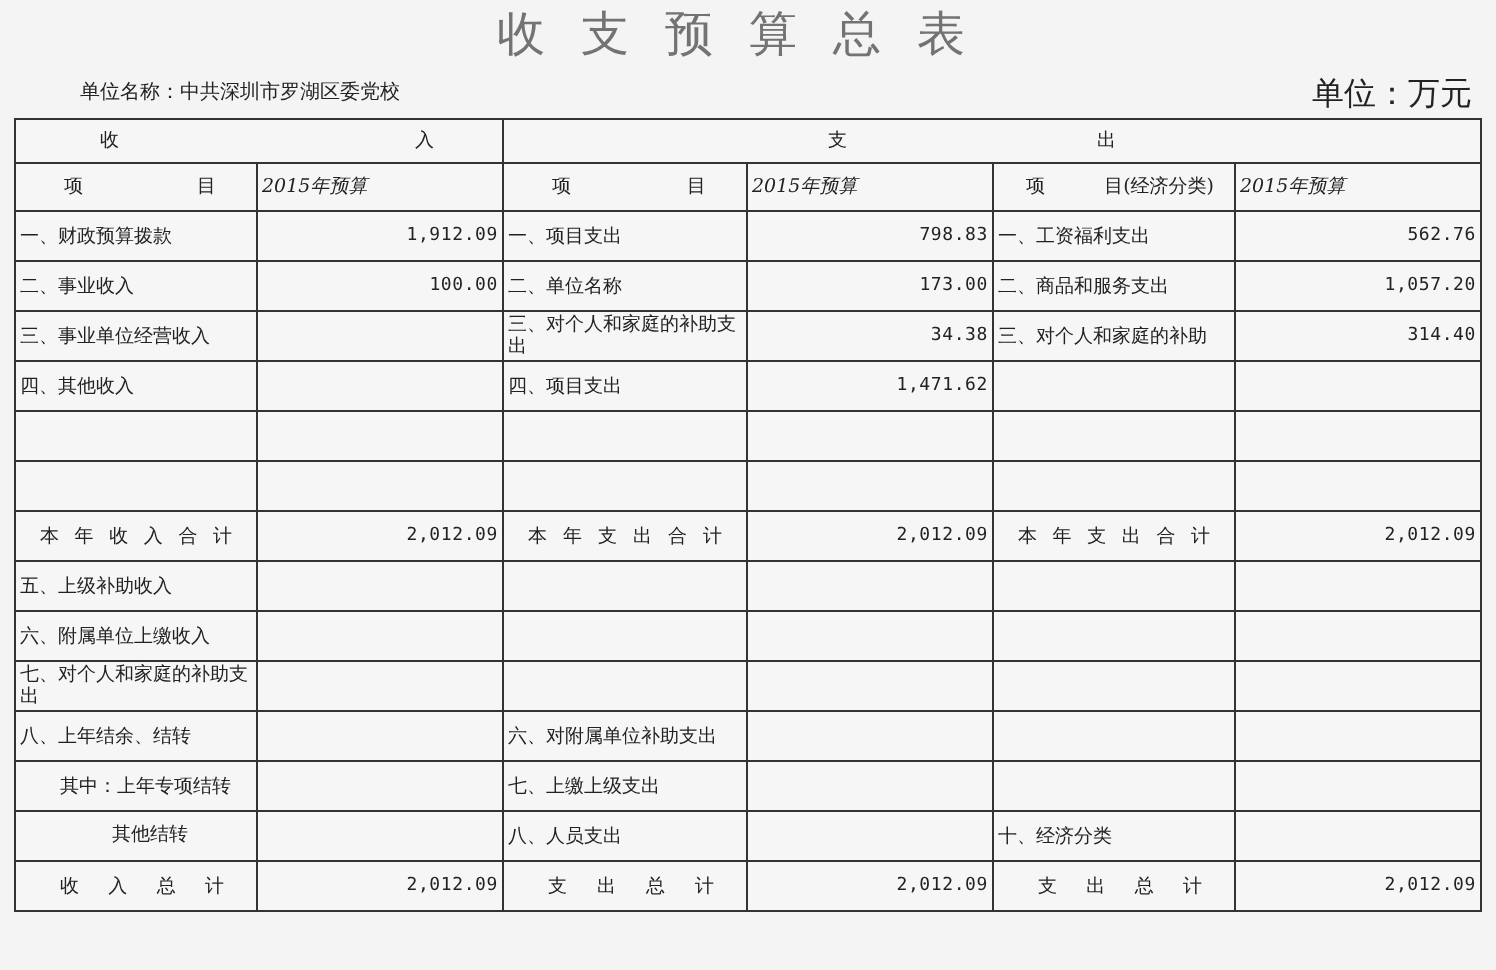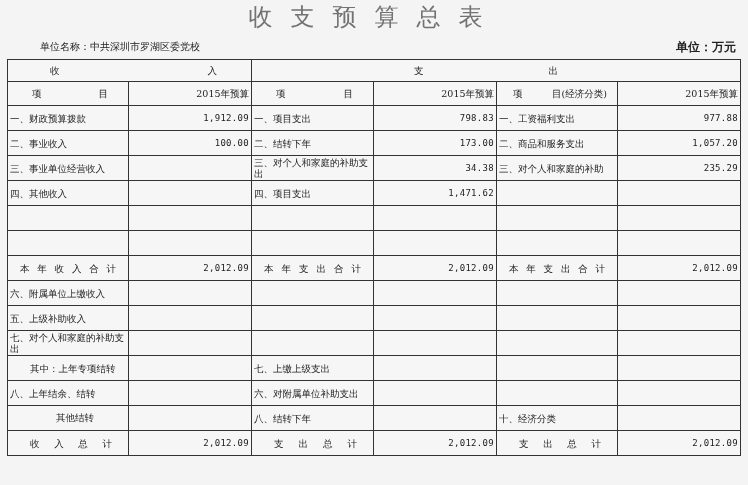--- a/index.html
+++ b/index.html
@@ -9,39 +9,39 @@
     font-family:"DejaVu Serif","Liberation Serif",serif;
     color:#222;
     position:relative;
   }
   .title {
     position:absolute; left:0; top:0; width:748px; height:40px;
     text-align:center; font-size:24px; letter-spacing:18px; line-height:34px;
     color:#737373; font-family:"DejaVu Serif",serif; padding-left:1px; box-sizing:border-box;
   }
   .unit-name { position:absolute; left:8px; top:40px; font-size:10px; line-height:14px;margin-left:32px; }
-  .unit { position:absolute; right:12px; top:40px; font-size:12px; line-height:14px;font-weight:bold; }
+  .unit { position:absolute; right:12px; top:40px; font-size:16px; line-height:14px; }
   table {
     position:absolute; left:7px; top:59px;
     border-collapse:collapse; table-layout:fixed;
     width:733px;
     font-size:9.5px;
   }
   td {
     border:1px solid #333;
     height:24px; padding:0 2px;
     line-height:11px;
     vertical-align:middle;
     background:#f6f6f6;
     overflow:hidden;
   }
   tr.hdr1 td { height:21px; }
   tr.hdr2 td { height:23px; }
   .num { text-align:right; font-family:"DejaVu Sans Mono","Liberation Mono",monospace; font-size:9px; letter-spacing:0.3px;margin-left:14px; }
-  .center { text-align:right; }
+  .center { text-align:left;font-style:italic; }
   .spread { display:flex; justify-content:space-between; padding:0 10px; }
   .indent1 { padding-left:22px; }
   .indent2 { padding-left:48px;font-family:Liberation Serif, serif; }
 </style>
 </head>
 <body>
 
 <div class="title">收支预算总表</div>
 <div class="unit-name">单位名称：中共深圳市罗湖区委党校</div>
 <div class="unit">单位：万元</div>
@@ -95,37 +95,37 @@
   </tr>
 
   </tbody>
     <tbody id="rows1">
       <tr>
         <td>一、财政预算拨款</td>
         <td class="num">1,912.09</td>
         <td>一、项目支出</td>
         <td class="num">798.83</td>
         <td>一、工资福利支出</td>
-        <td class="num">977.88</td>
+        <td class="num">562.76</td>
       </tr>
       <tr>
         <td>二、事业收入</td>
         <td class="num">100.00</td>
-        <td>二、结转下年</td>
+        <td>二、单位名称</td>
         <td class="num">173.00</td>
         <td>二、商品和服务支出</td>
         <td class="num">1,057.20</td>
       </tr>
       <tr>
         <td>三、事业单位经营收入</td>
         <td class="num"></td>
         <td>三、对个人和家庭的补助支出</td>
         <td class="num">34.38</td>
         <td>三、对个人和家庭的补助</td>
-        <td class="num">235.29</td>
+        <td class="num">314.40</td>
       </tr>
       <tr>
         <td>四、其他收入</td>
         <td class="num"></td>
         <td>四、项目支出</td>
         <td class="num">1,471.62</td>
         <td></td>
         <td class="num"></td>
       </tr>
       <tr>
@@ -179,63 +179,63 @@
             <span>合</span>
             <span>计</span>
           </div>
         </td>
     <td class="num">2,012.09</td>
   </tr>
 
   </tbody>
     <tbody id="rows2">
       <tr>
+        <td>五、上级补助收入</td>
+        <td class="num"></td>
+        <td></td>
+        <td class="num"></td>
+        <td></td>
+        <td class="num"></td>
+      </tr>
+      <tr>
         <td>六、附属单位上缴收入</td>
         <td class="num"></td>
         <td></td>
         <td class="num"></td>
         <td></td>
         <td class="num"></td>
       </tr>
       <tr>
-        <td>五、上级补助收入</td>
-        <td class="num"></td>
-        <td></td>
-        <td class="num"></td>
-        <td></td>
-        <td class="num"></td>
-      </tr>
-      <tr>
         <td>七、对个人和家庭的补助支出</td>
         <td class="num"></td>
         <td></td>
         <td class="num"></td>
         <td></td>
         <td class="num"></td>
       </tr>
       <tr>
+        <td>八、上年结余、结转</td>
+        <td class="num"></td>
+        <td>六、对附属单位补助支出</td>
+        <td class="num"></td>
+        <td></td>
+        <td class="num"></td>
+      </tr>
+      <tr>
         <td class="indent1">其中：上年专项结转</td>
         <td class="num"></td>
         <td>七、上缴上级支出</td>
         <td class="num"></td>
         <td></td>
         <td class="num"></td>
       </tr>
       <tr>
-        <td>八、上年结余、结转</td>
-        <td class="num"></td>
-        <td>六、对附属单位补助支出</td>
-        <td class="num"></td>
-        <td></td>
-        <td class="num"></td>
-      </tr>
-      <tr>
         <td class="indent2">其他结转</td>
         <td class="num"></td>
-        <td>八、结转下年</td>
+        <td>八、人员支出</td>
         <td class="num"></td>
         <td>十、经济分类</td>
         <td class="num"></td>
       </tr>
     </tbody>
 
   <tbody>
       <tr>
     <td>
           <div class="spread" id="tot-inc" style="padding:0 14px 0 20px;">

